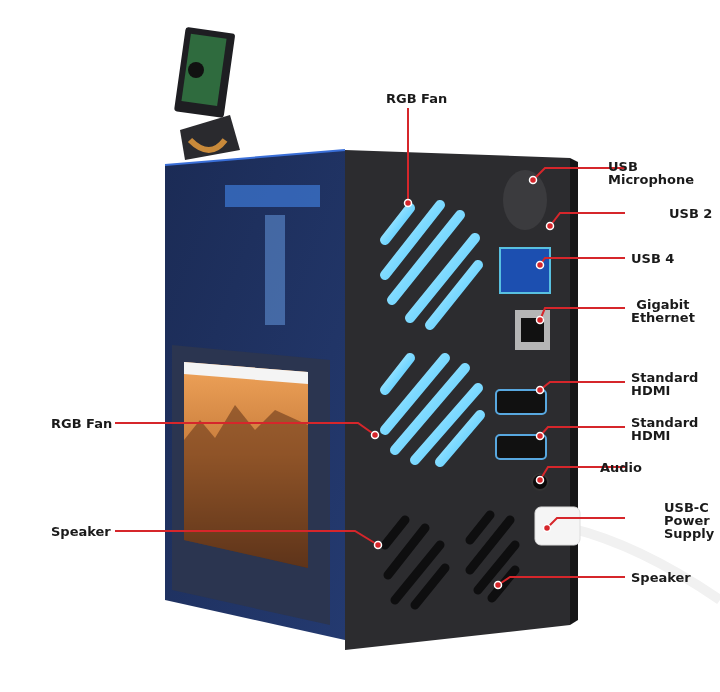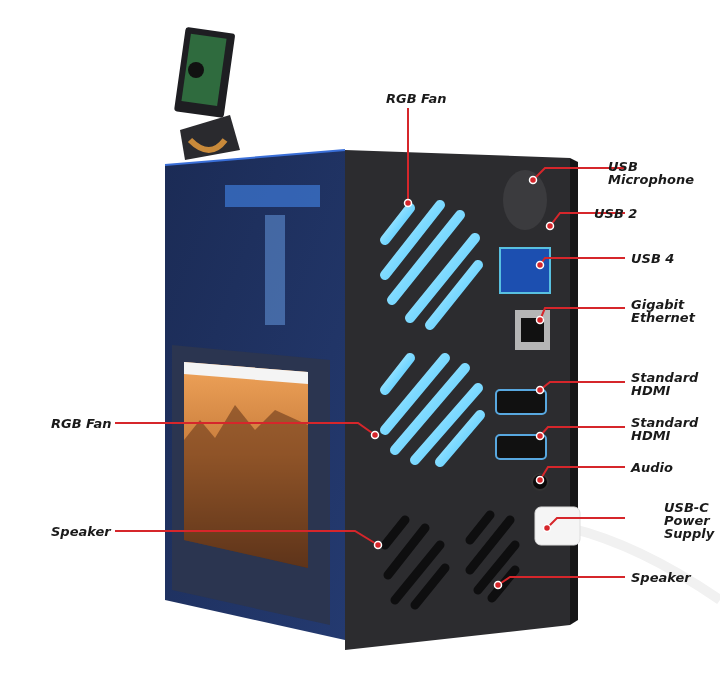--- a/index.html
+++ b/index.html
@@ -1,18 +1,18 @@
 <!DOCTYPE html>
 <html><head>
 <meta charset="utf-8">
 <style>
   html,body{margin:0;padding:0;background:#ffffff;}
   body{width:720px;height:692px;position:relative;overflow:hidden;font-family:"DejaVu Sans","Liberation Sans",sans-serif;}
   .stage{position:absolute;left:0;top:0;width:720px;height:692px;}
-  .label{position:absolute;font-weight:bold;font-size:13px;line-height:13px;color:#1a1a1a;white-space:pre-line;font-style:italic;}
+  .label{position:absolute;font-weight:bold;font-size:13px;line-height:13px;color:#1a1a1a;white-space:pre-line;}
   svg{position:absolute;left:0;top:0;}
 </style>
 </head>
 <body>
 
 <div class="stage">
 
 <svg width="720" height="692" viewBox="0 0 720 692">
   <defs>
     <linearGradient id="scr" x1="0" y1="0" x2="0" y2="1">
@@ -129,29 +129,29 @@
     <circle cx="547" cy="528" r="3.5"></circle>
     <circle cx="498" cy="585" r="3.5"></circle>
     <circle cx="375" cy="435" r="3.5"></circle>
     <circle cx="378" cy="545" r="3.5"></circle>
   </g>
 </svg>
 
 <div class="label" style="left:386px;top:92px;">RGB Fan</div>
 <div class="label" style="left:608px;top:160px;">USB
 Microphone</div>
-<div class="label" style="left:594px;top:207px;text-align:center;">USB 2</div>
+<div class="label" style="left:669px;top:207px;text-align:center;">USB 2</div>
 <div class="label" style="left:631px;top:252px;">USB 4</div>
-<div class="label" style="left:631px;top:298px;">Gigabit
+<div class="label" style="left:631px;top:298px;text-align:center;">Gigabit
 Ethernet</div>
 <div class="label" style="left:631px;top:371px;">Standard
 HDMI</div>
 <div class="label" style="left:631px;top:416px;">Standard
 HDMI</div>
-<div class="label" style="left:631px;top:461px;">Audio</div>
+<div class="label" style="left:600px;top:461px;">Audio</div>
 <div class="label" style="left:664px;top:501px;">USB-C
 Power
 Supply</div>
 <div class="label" style="left:631px;top:571px;">Speaker</div>
 <div class="label" style="left:51px;top:417px;">RGB Fan</div>
 <div class="label" style="left:51px;top:525px;">Speaker</div>
 
 </div>
 
 </body></html>

